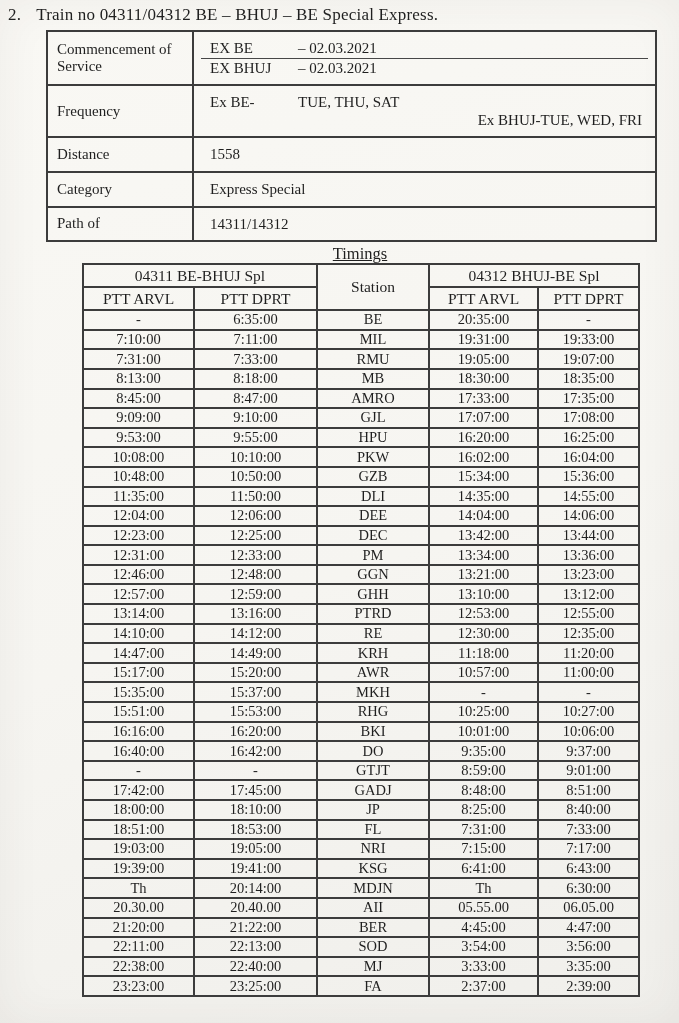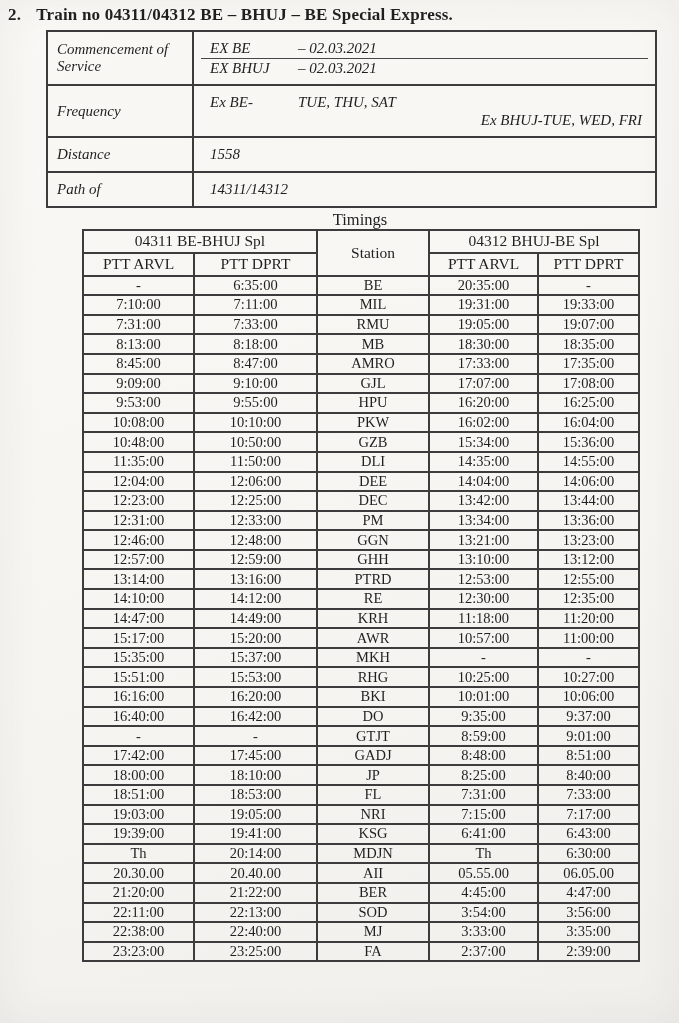--- a/index.html
+++ b/index.html
@@ -15,33 +15,32 @@
     background: linear-gradient(160deg, #f9f8f4 0%, #f6f5f1 55%, #f0efeb 100%);
     box-shadow: inset 0 0 45px rgba(60,55,45,0.06);
     font-family: "Liberation Serif", serif;
     color: #1f1f1f;
     overflow: hidden;
   }
   
   .title-line {
     padding: 5px 0 0 8px;
     font-size: 17px;
-    font-weight: bold;
+    font-weight: normal;
     letter-spacing: 0.2px;
     white-space: nowrap;
   }
   .item-no { display: inline-block; margin-right: 15px; }
 
   
   table.details {
     border-collapse: collapse;
     margin: 5px 0 0 46px;
     width: 609px;
     table-layout: fixed;
-    font-style: italic;
   }
   table.details td {
     border: 2px solid #3c3c3c;
     vertical-align: middle;
     font-size: 15px;
   }
   td.d-label {
     width: 146px;
     padding: 2px 4px 2px 9px;
   }
@@ -55,20 +54,21 @@
   .d-line.cont { padding-top: 0; text-align: right; }
   .kv-k { display: inline-block; min-width: 88px; }
 
   
   .timings-heading {
     width: 556px;
     margin: 3px 0 0 82px;
     text-align: center;
     font-size: 16.5px;
     line-height: 17px;
+    text-decoration: underline;
   }
   table.timings {
     border-collapse: collapse;
     table-layout: fixed;
     margin: 1px 0 4px 82px;
     width: 556px;
   }
   table.timings th, table.timings td {
     border: 2px solid #3c3c3c;
     text-align: center;
@@ -112,20 +112,26 @@
           <td class="d-label">Frequency</td>
           <td class="d-value">
             <div class="d-line"><span class="kv-k">Ex BE-</span><span>TUE, THU, SAT</span></div>
             <div class="d-line cont"><span class="kv-k">Ex BHUJ-</span><span>TUE, WED, FRI</span></div>
           </td>
         </tr>
         <tr>
           <td class="d-label">Distance</td>
           <td class="d-value">
             <div class="d-line"><span>1558</span></div>
+          </td>
+        </tr>
+        <tr>
+          <td class="d-label">Category</td>
+          <td class="d-value">
+            <div class="d-line"><span>Express Special</span></div>
           </td>
         </tr>
         <tr>
           <td class="d-label">Path of</td>
           <td class="d-value">
             <div class="d-line"><span>14311/14312</span></div>
           </td>
         </tr>
       </tbody>
   </table>

